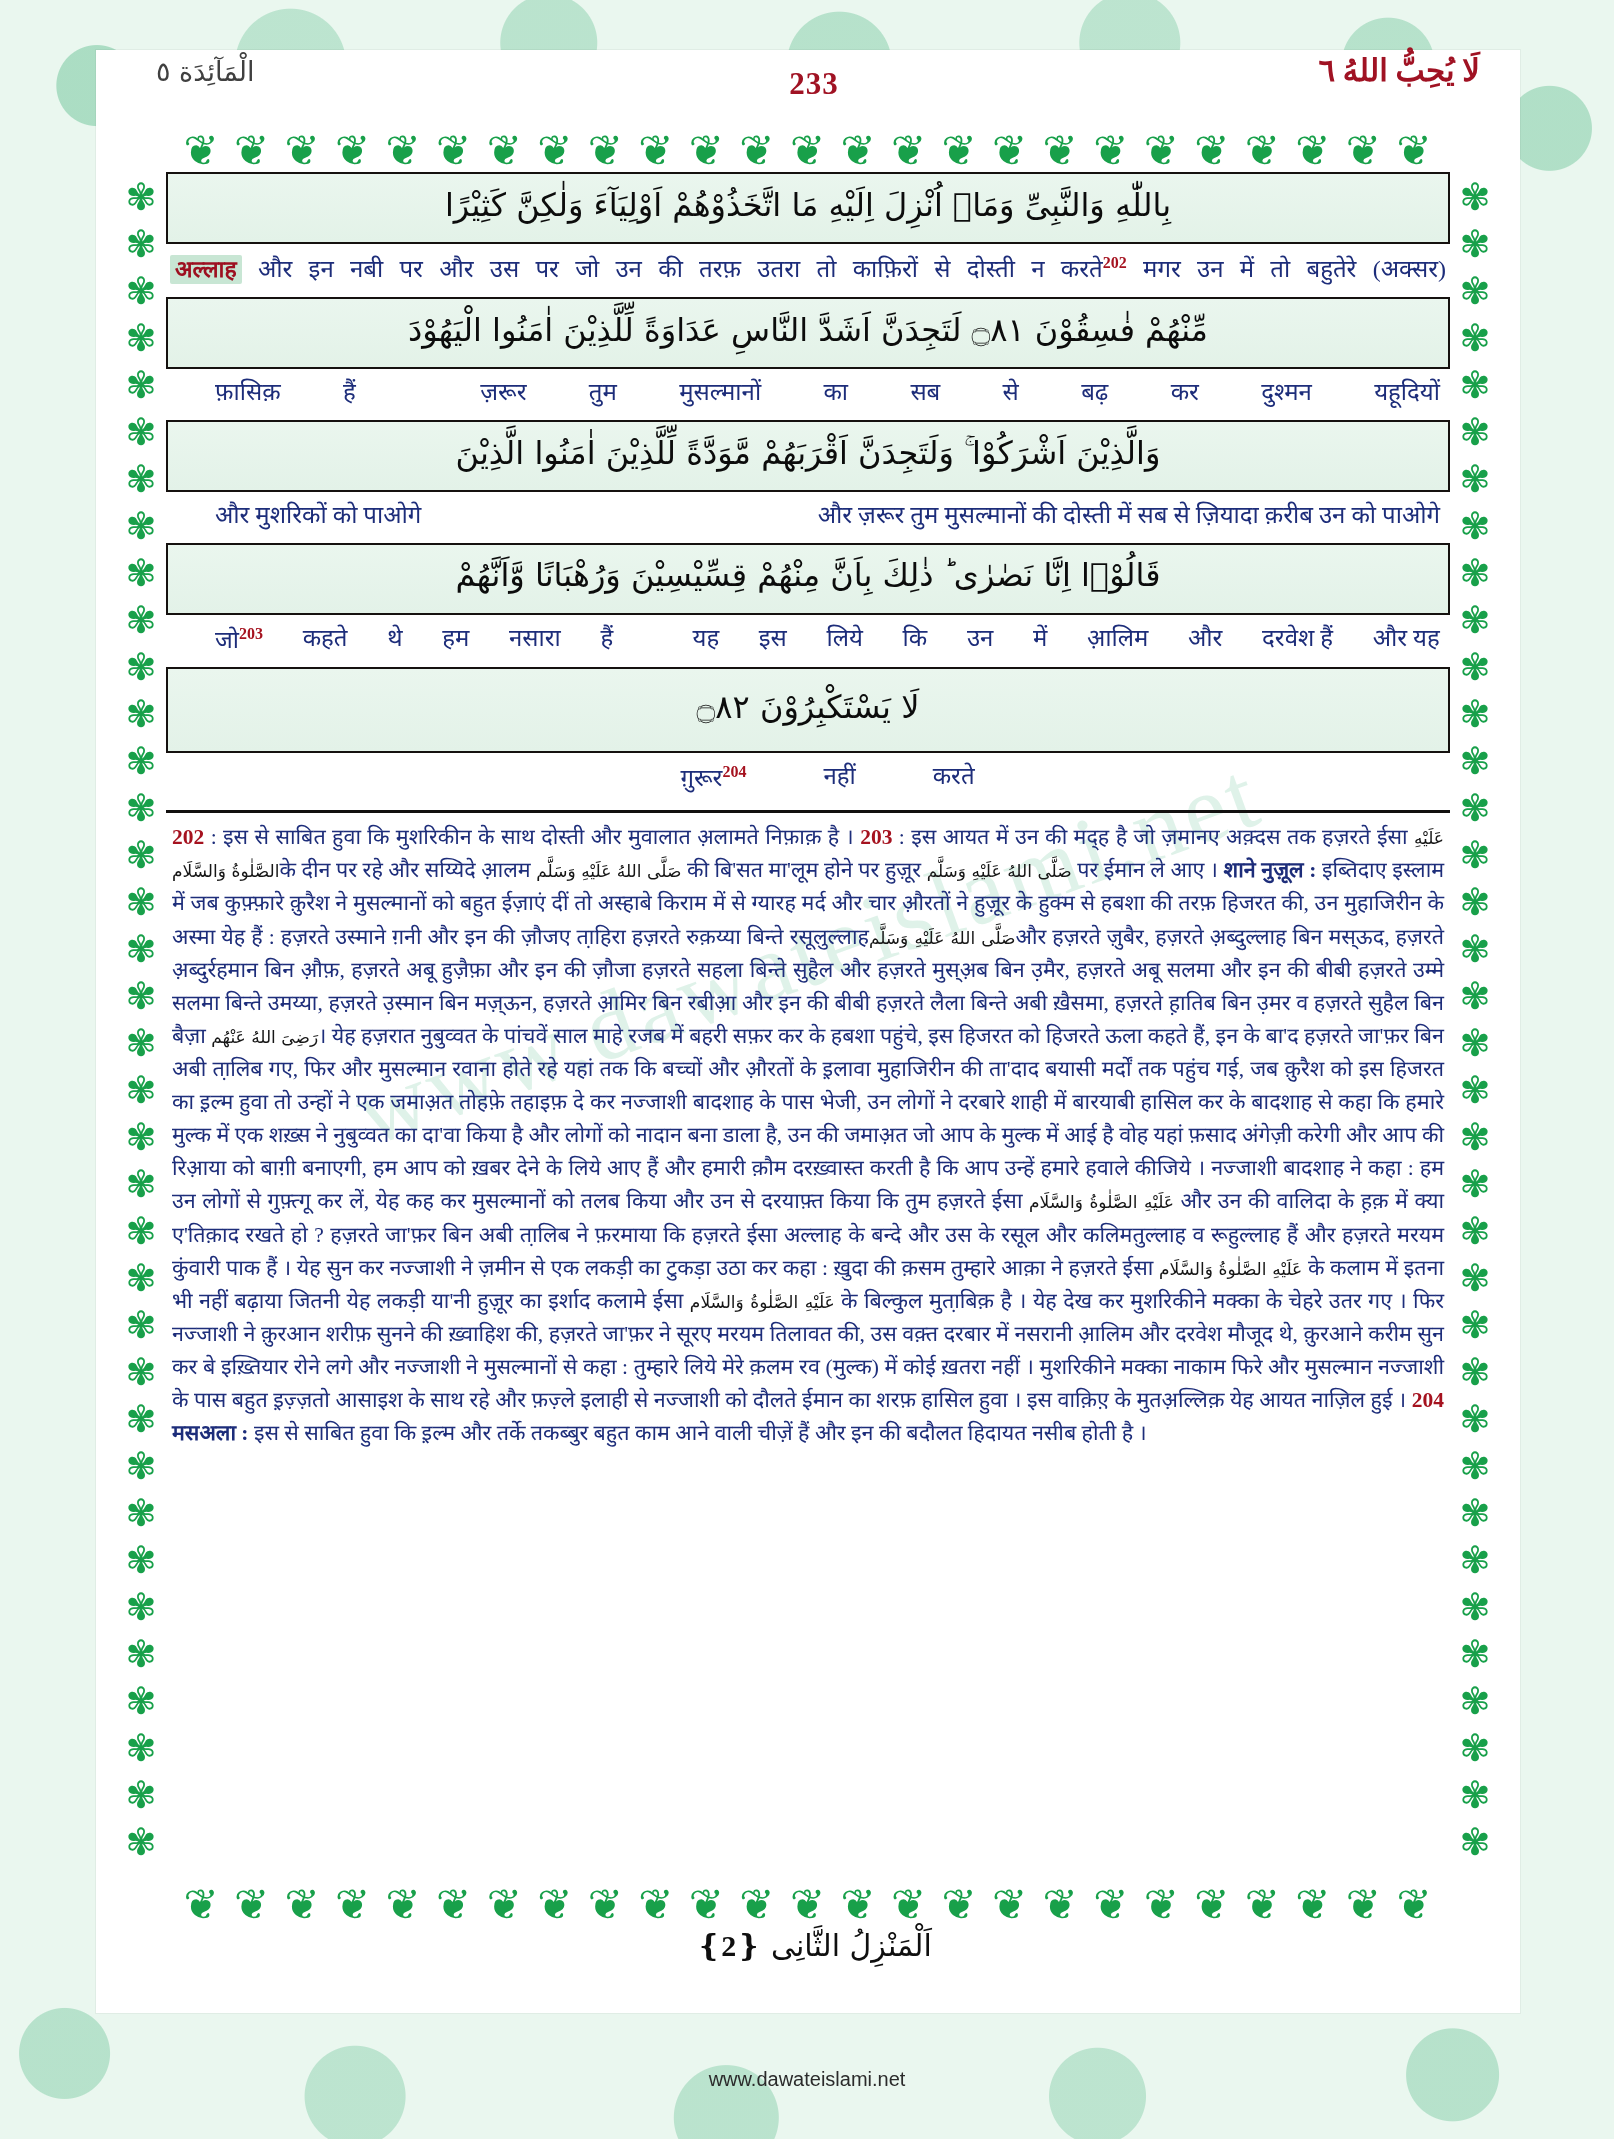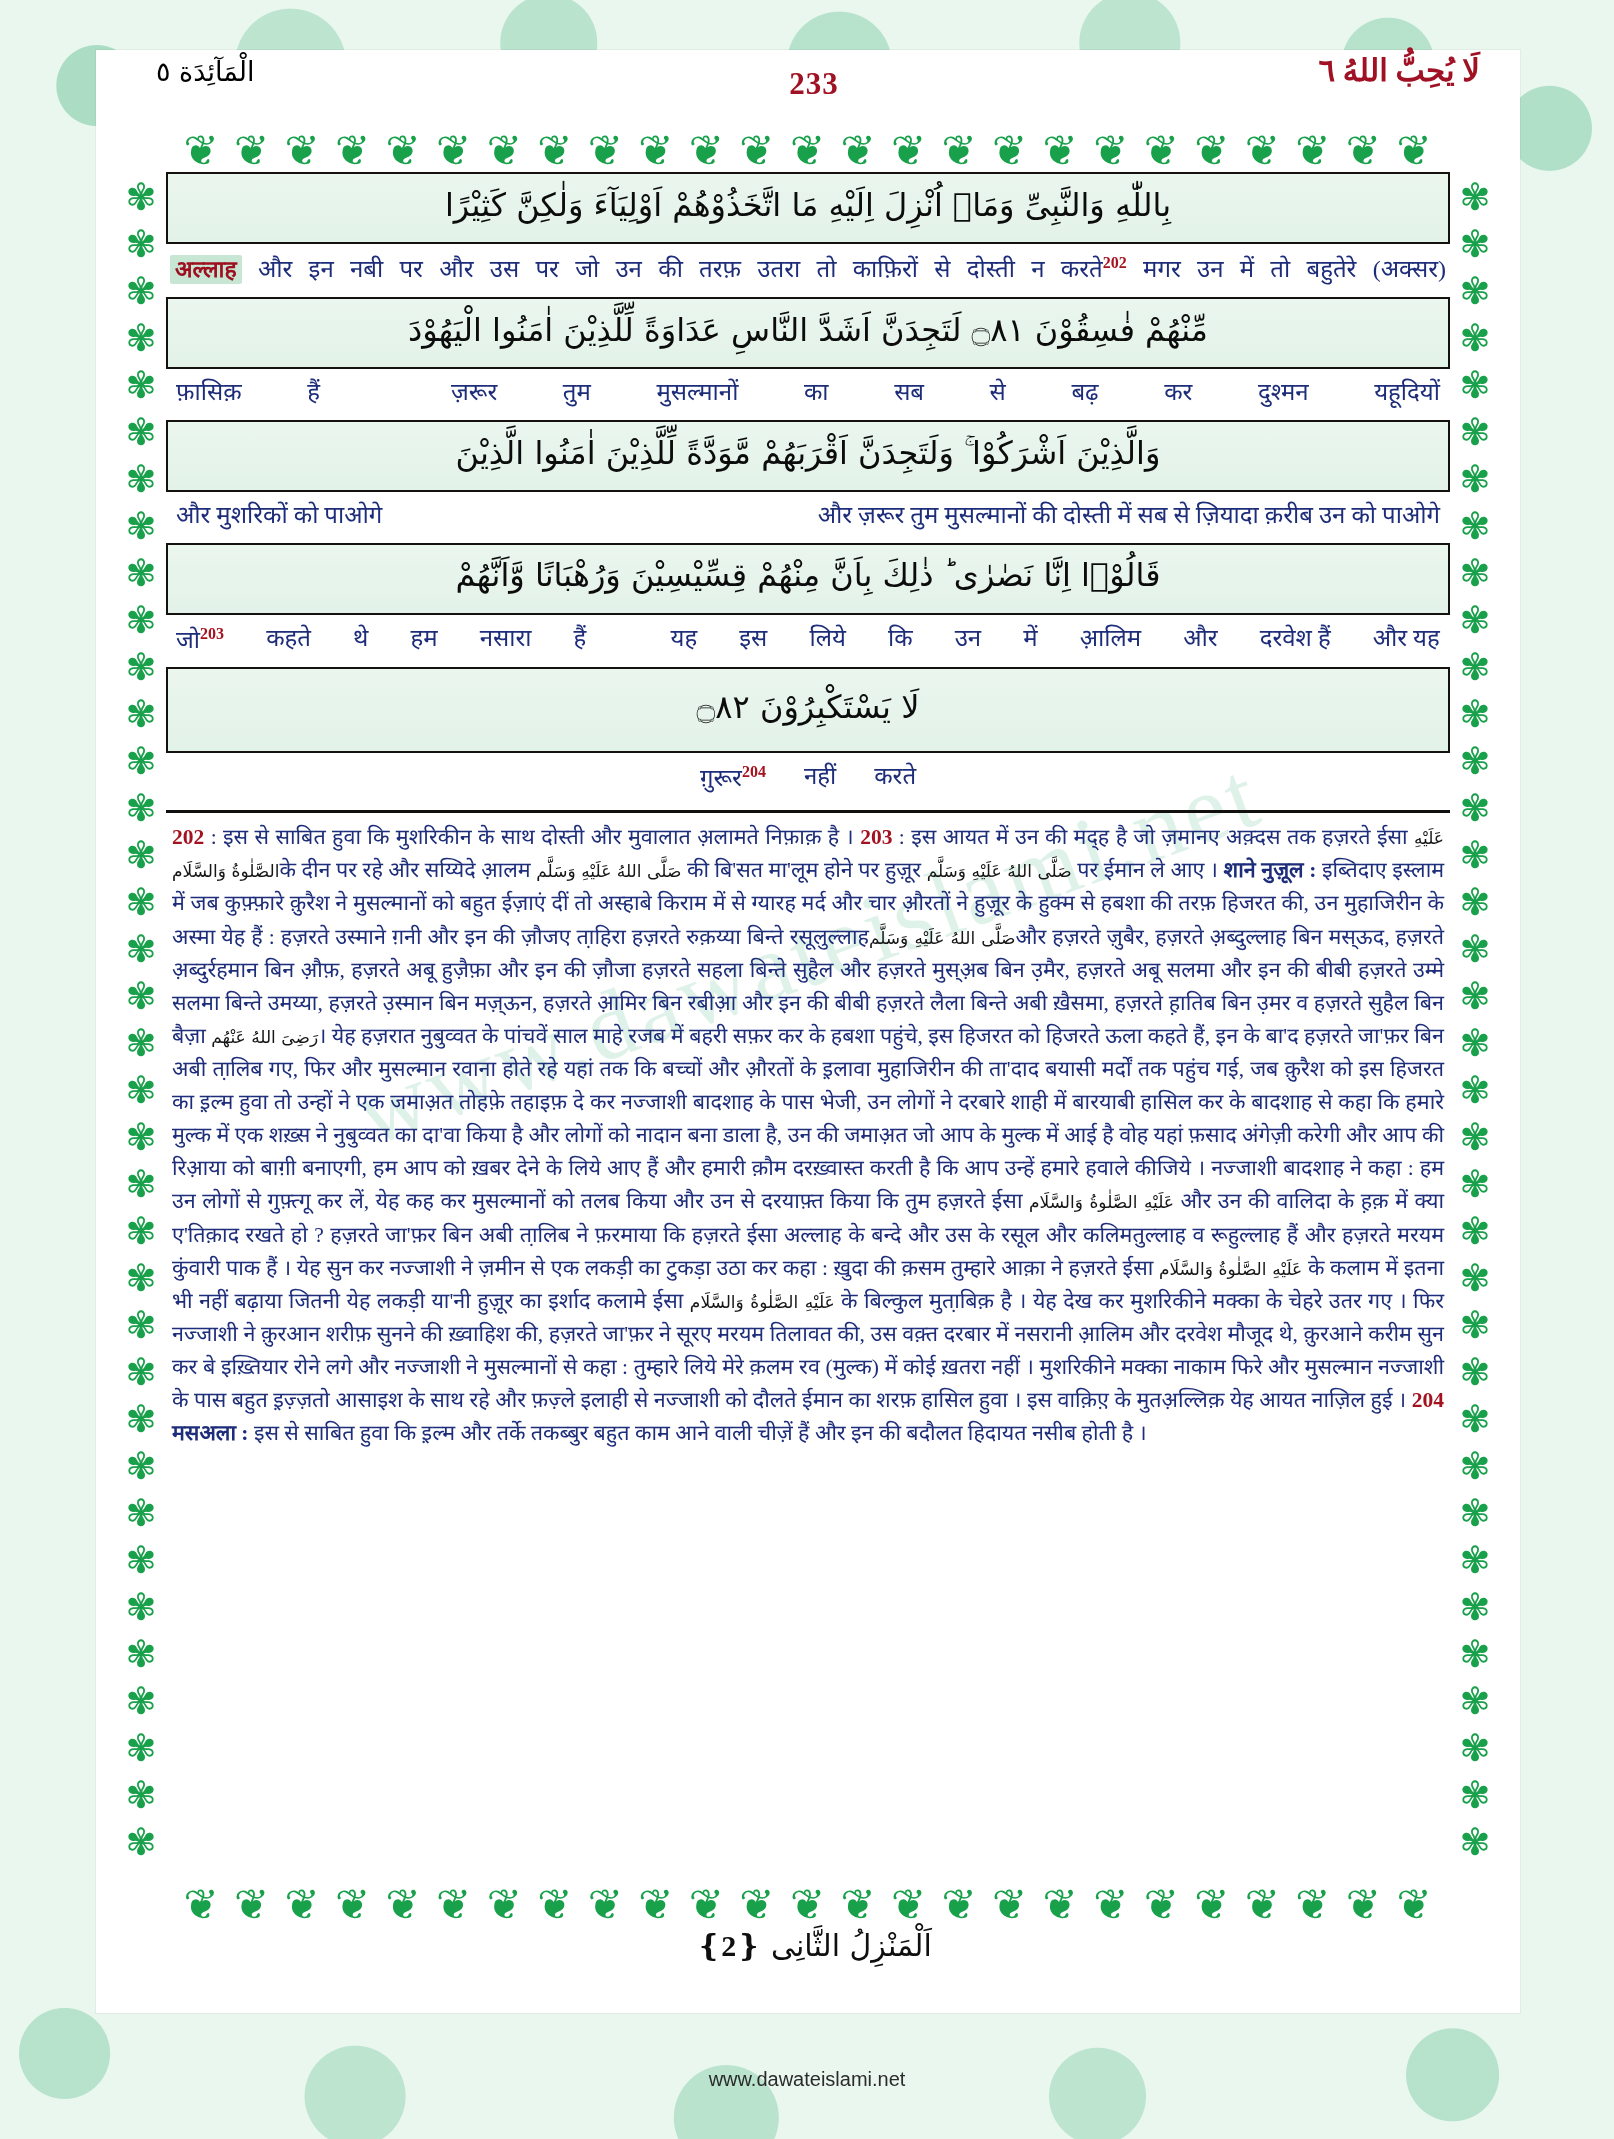--- a/index.html
+++ b/index.html
@@ -56,21 +56,21 @@
   .page-head {
     position: absolute;
     left: 0; top: 0;
     width: 100%;
     height: 72px;
   }
   .head-left {
     position: absolute;
     left: 60px; top: 6px;
     font-size: 27px;
-    color: #000000;
+    color: #404040;
     direction: rtl;
     font-family: "DejaVu Sans", sans-serif;
   }
   .head-center {
     position: absolute;
     left: 12px; right: 0; top: 16px;
     text-align: center;
     font-size: 31px;
     font-weight: bold;
     color: #a01223;
@@ -185,21 +185,21 @@
   .wordrow {
     display: flex;
     flex-direction: row-reverse;
     justify-content: space-between;
     font-family: "Liberation Serif", serif;
     font-size: 24px;
     color: #1d2d7a;
     padding: 9px 10px 13px;
     line-height: 1.2;
   }
-  .wordrow span { white-space: nowrap; }
+  .wordrow span { white-space: nowrap; margin-left: 39px; }
 
   
   .fn-rule {
     border-top: 3px solid #12100f;
     margin-top: 4px;
     margin-bottom: 6px;
   }
 
   
   .footnote {

